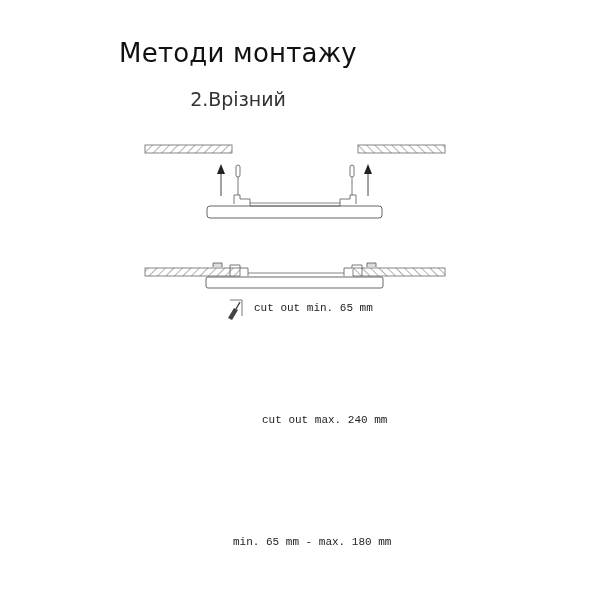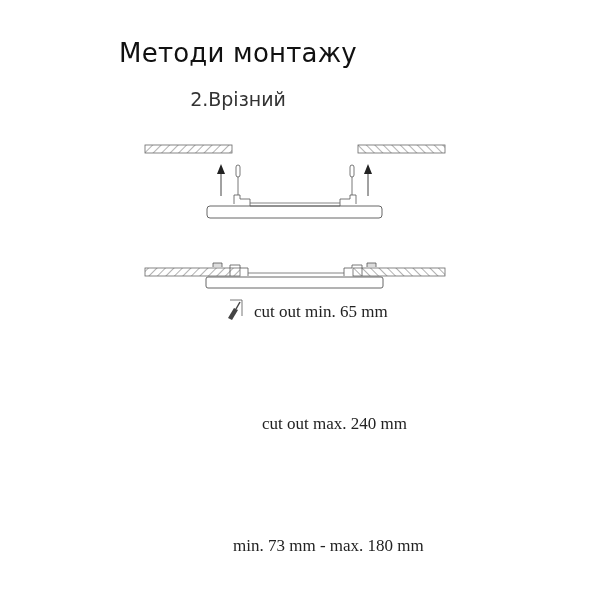--- a/index.html
+++ b/index.html
@@ -1,20 +1,20 @@
 <!DOCTYPE html>
 <html><head>
 <meta charset="utf-8">
 <style>
   html, body { margin:0; padding:0; background:#ffffff; }
   body { width:600px; height:600px; position:relative; overflow:hidden; font-family:"DejaVu Sans", sans-serif; color:#1a1a1a; }
   .title { position:absolute; left:0; width:476px; top:38px; text-align:center; font-size:26px; color:#111; letter-spacing:0.2px; }
   .subtitle { position:absolute; left:0; width:476px; top:88px; text-align:center; font-size:19px; color:#333; }
   svg.stage { position:absolute; left:0; top:0; }
-  .label { position:absolute; font-size:17px; color:#222; font-family:Liberation Serif, serif; white-space:nowrap;text-align:right; }
+  .label { position:absolute; font-size:11px; color:#222; font-family:Liberation Mono, monospace; white-space:nowrap;text-align:right; }
 </style>
 </head>
 <body>
 
 
 
 <div class="title">Методи монтажу</div>
 <div class="subtitle">2.Врізний</div>
 
 <svg class="stage" width="600" height="600" viewBox="0 0 600 600">
@@ -123,16 +123,16 @@
       <polygon points="349,520 357,516 357,519 364,519 364,522 357,522 357,525">
       <rect x="366" y="519" width="4" height="3">
       <rect x="372" y="519" width="4" height="3">
       <polygon points="398,520 390,516 390,519 378,519 378,522 390,522 390,525">
     </polygon></rect></rect></polygon></g>
   </rect></rect></circle></circle></circle></circle></circle></rect></g>
 
 
 <div class="label" style="left:254px; top:302px;">cut out min. 65 mm</div>
 <div class="label" style="left:262px; top:414px;">cut out max. 240 mm</div>
-<div class="label" style="left:233px; top:536px;">min. 73 mm - max. 180 mm</div>
+<div class="label" style="left:233px; top:536px;">min. 65 mm - max. 180 mm</div>
 
 
 
 
 </body></html>

